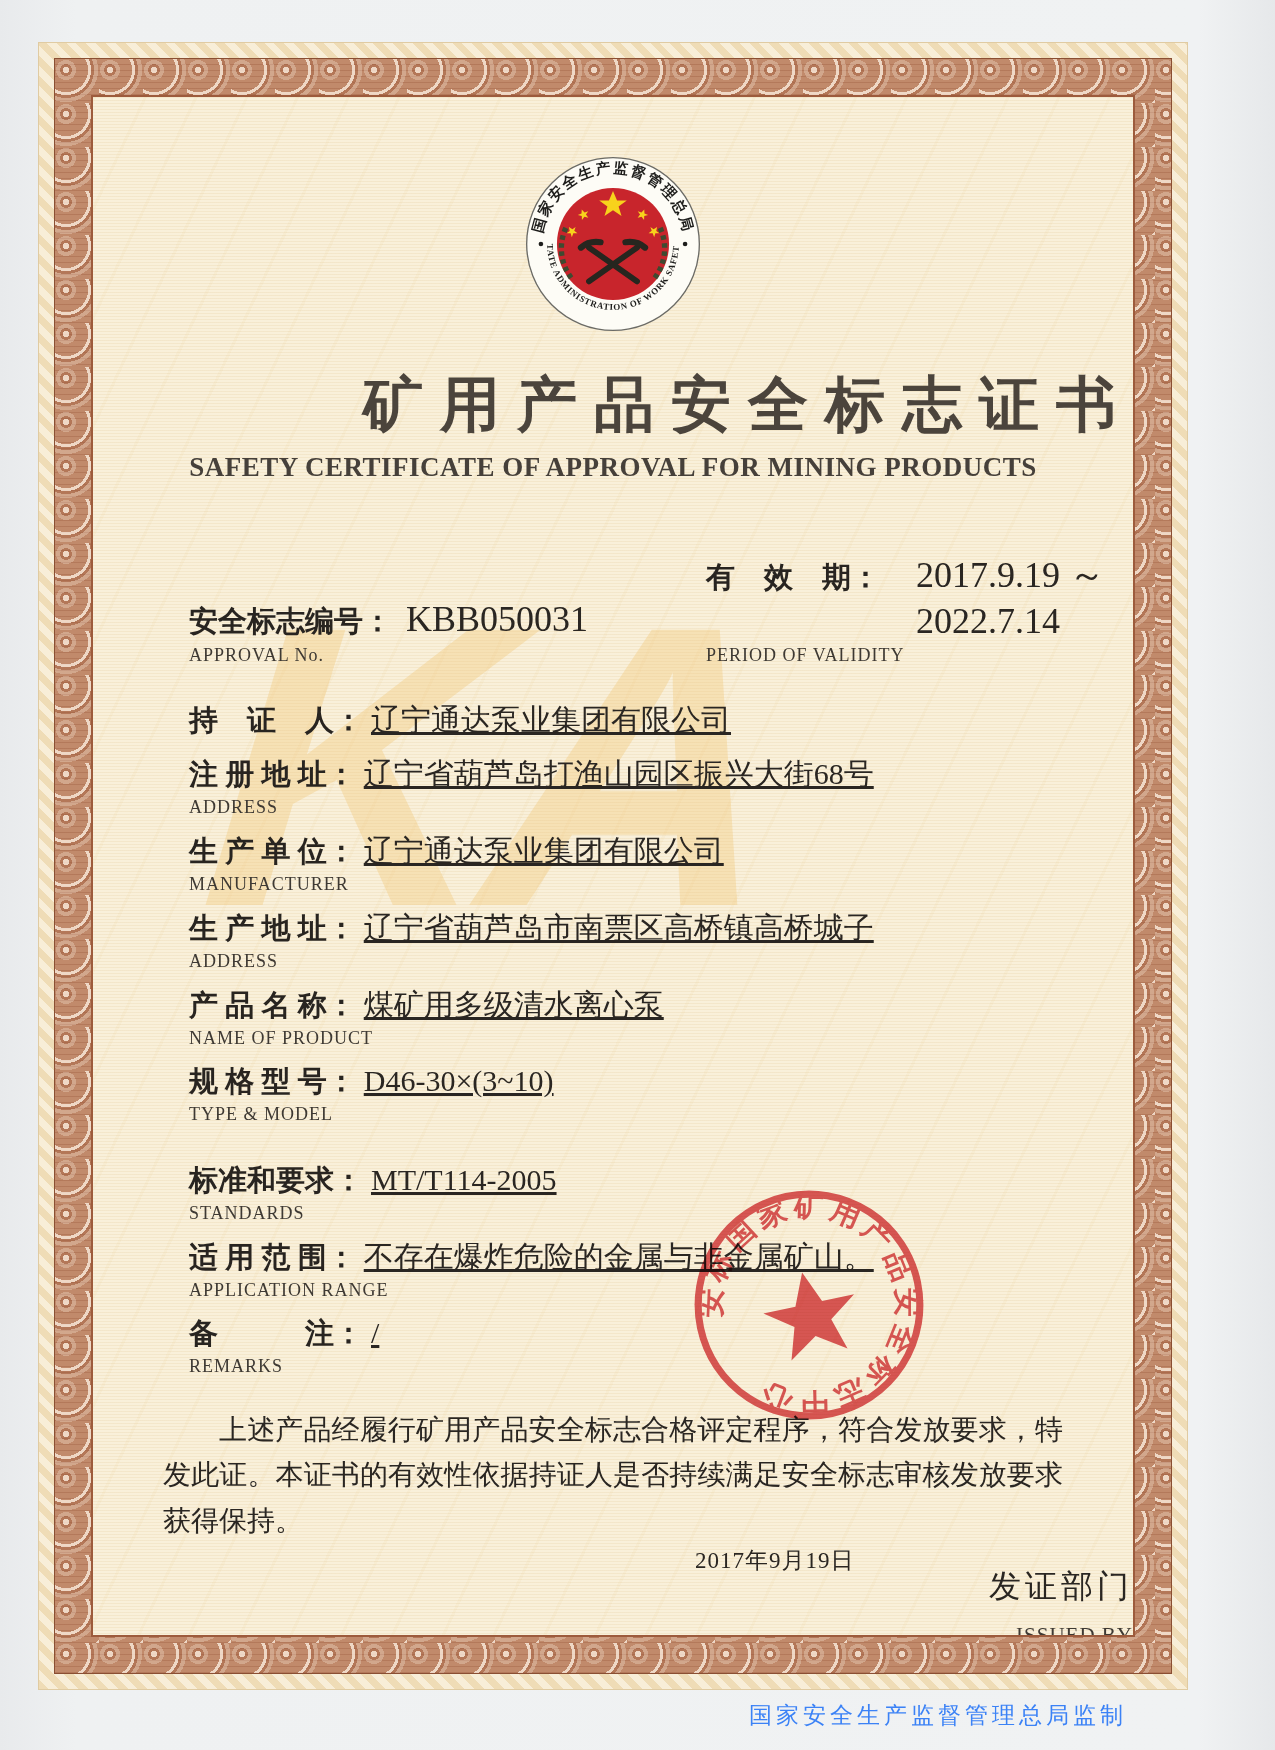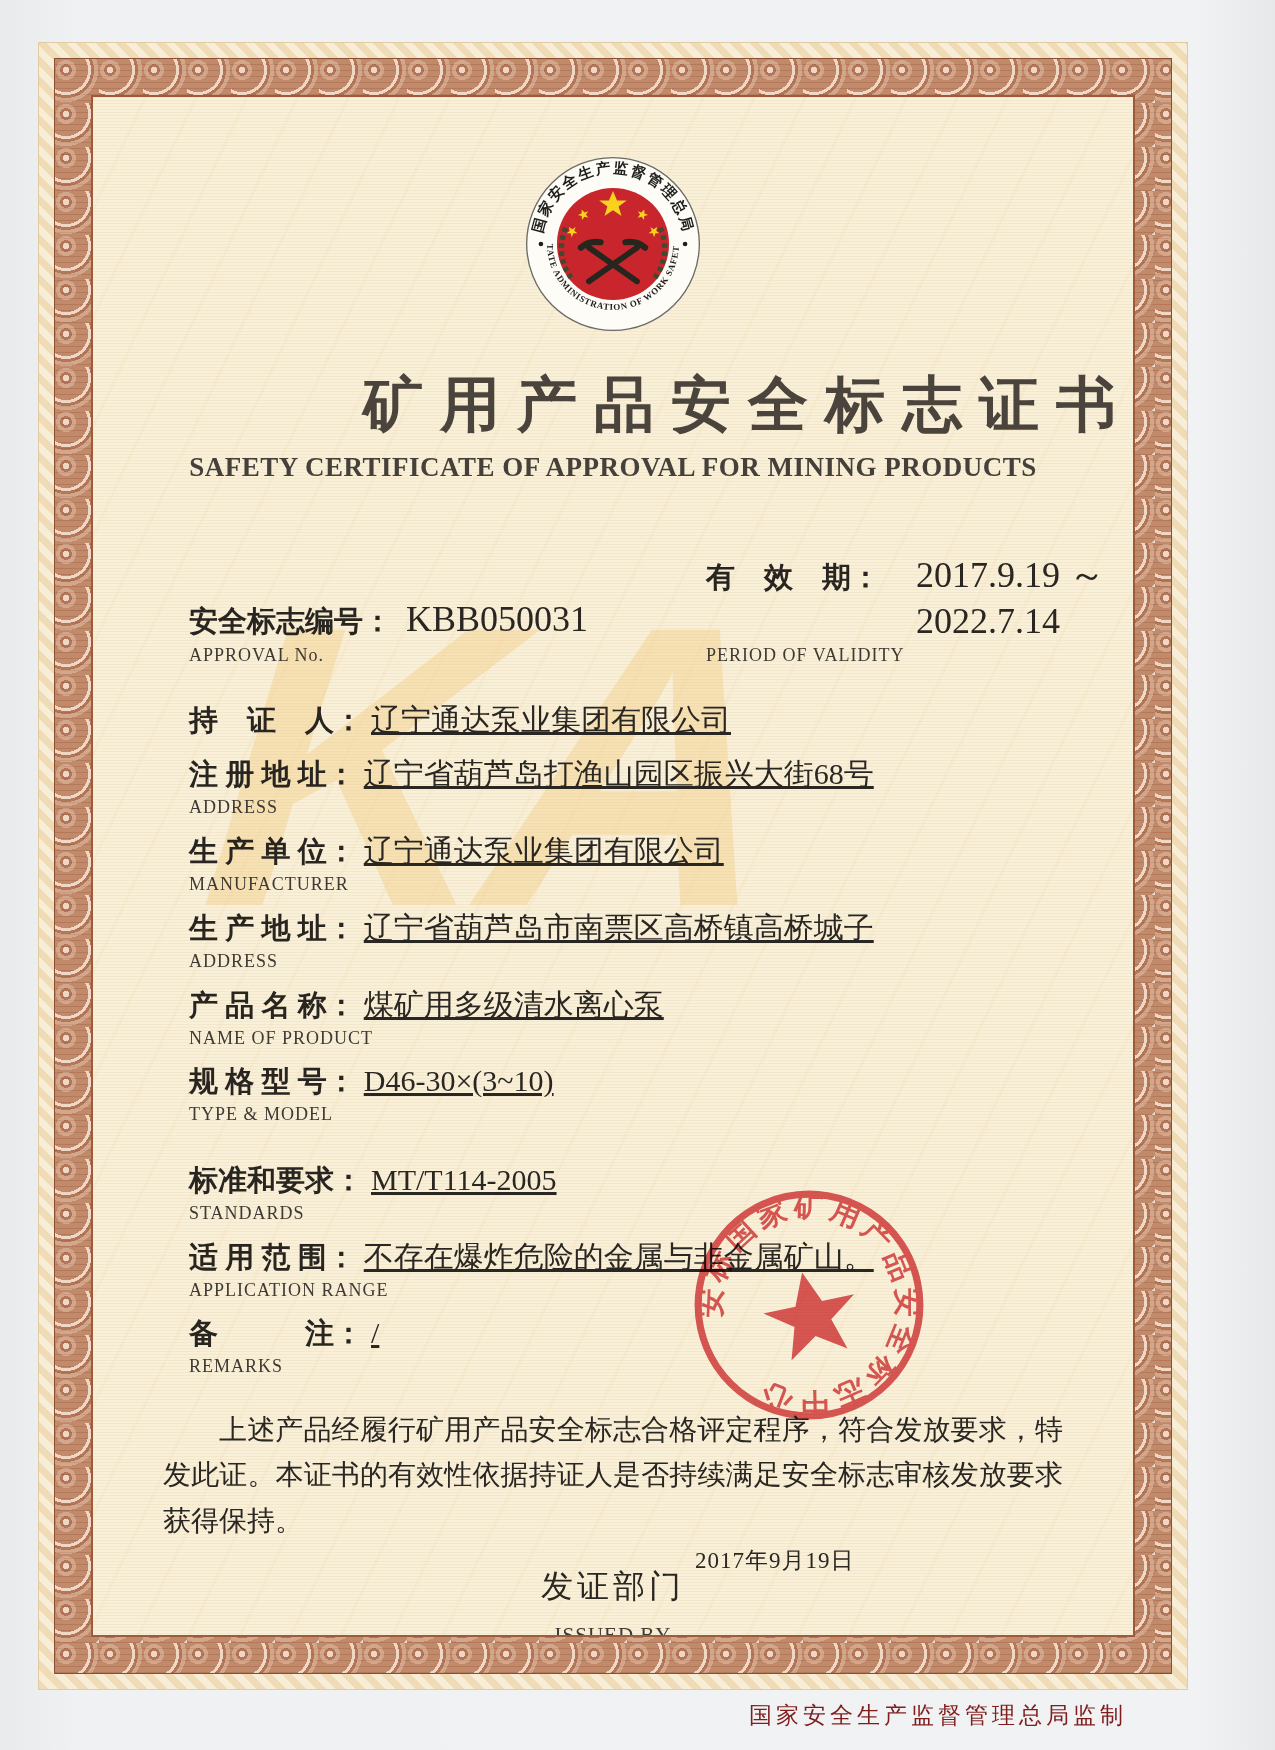--- a/index.html
+++ b/index.html
@@ -61,28 +61,28 @@
   .field{margin-bottom:13px;}
   .field-main{display:flex;align-items:baseline;}
   .f-value{font-size:30px;color:#2a2622;margin-left:8px;text-decoration:underline;}
   .f-en{font-size:18px;color:#3e3933;letter-spacing:1px;margin-top:2px;}
   .gap-lg{margin-top:36px;}
   .statement{
     position:relative;margin:30px 70px 0 70px;
     font-size:28px;color:#2a2622;line-height:1.62;text-indent:2em;
     text-align:justify;
   }
-  .issued{position:relative;text-align:center;margin-top:22px;}
+  .issued{position:relative;text-align:right;margin-top:22px;}
   .issued-zh{font-size:32px;color:#2a2622;letter-spacing:4px;}
   .issued-en{font-size:21px;color:#3e3933;letter-spacing:1px;margin-top:14px;}
   .issue-date{position:absolute;left:602px;top:1448px;font-size:23px;color:#2a2622;letter-spacing:1px;}
   .seal{position:absolute;left:590px;top:1082px;width:252px;height:252px;opacity:0.9;mix-blend-mode:multiply;transform:rotate(-12deg);}
   .footer{
     position:absolute;top:1700px;right:148px;
-    font-size:23px;color:#7f1d1d;letter-spacing:4px;
+    font-size:23px;color:#3b82f6;letter-spacing:4px;
   }
 </style>
 </head>
 <body>
 
 <div class="cert">
   <div class="band">
     <div class="paper">
       <div class="watermark">KA</div>
 

